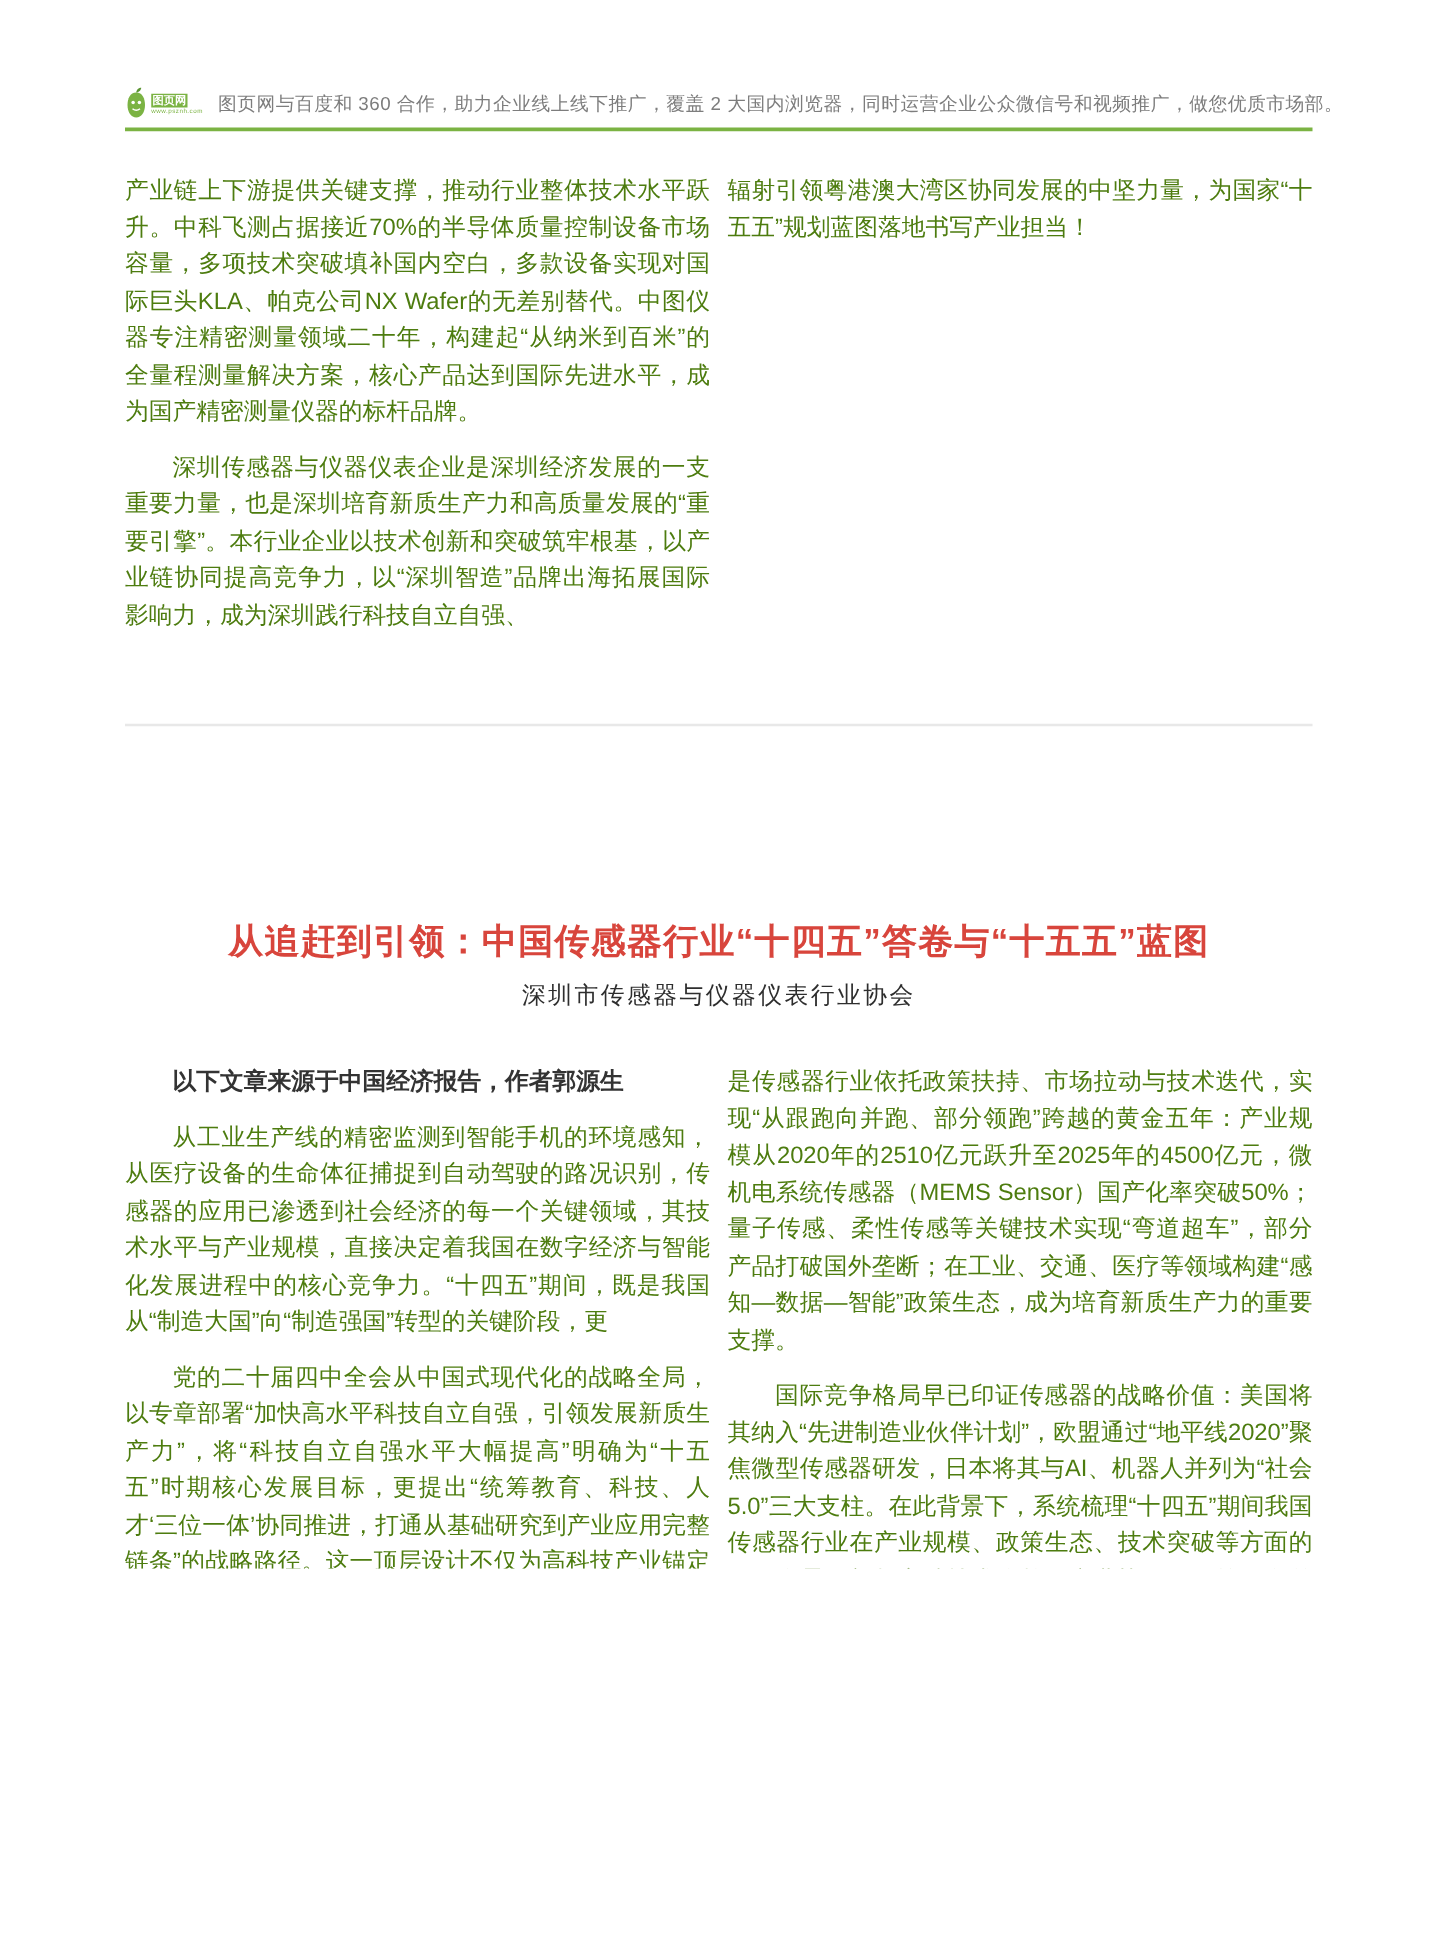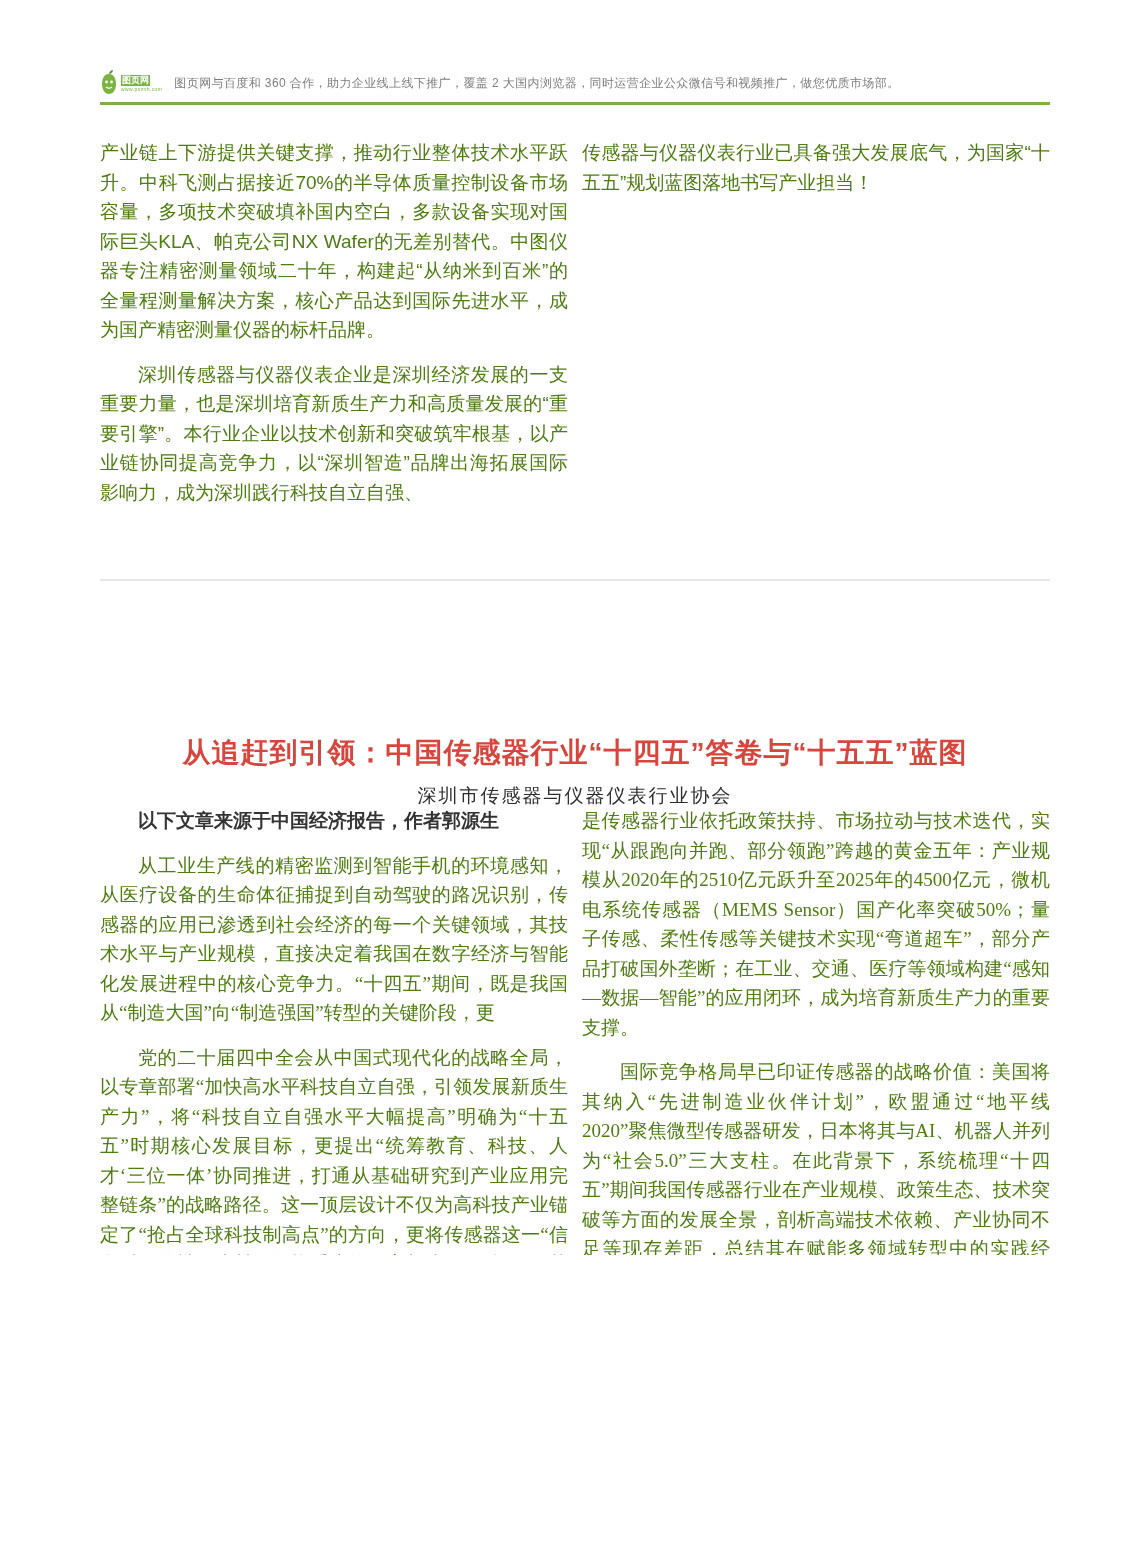--- a/index.html
+++ b/index.html
@@ -28,39 +28,39 @@
   .logo-mark { width: 18px; height: 26px; }
   .logo-right { display: flex; flex-direction: column; line-height: 1; }
   .logo-name { display: flex; gap: 1px; }
   .logo-name span {
     background: #7bb343; color: #ffffff;
     font-size: 9px; font-weight: bold;
     padding: 1px 1px; display: inline-block;
   }
   .logo-url { font-size: 5px; color: #7bb343; margin-top: 1px; letter-spacing: 0.4px; }
   .masthead-tagline {
-    font-size: 12px; color: #7d7d7d; letter-spacing: 0.4px;
+    font-size: 15px; color: #7d7d7d; letter-spacing: 0.4px;
     white-space: nowrap;
     text-align: right;
   }
 
   
   .cols { position: absolute; left: 100px; width: 950px; display: flex; gap: 14px; }
   .col { width: 468px; }
   .col p {
     margin: 0 0 15px 0;
     font-size: 19px;
     line-height: 29.5px;
     color: #4d7c0f;
     text-align: justify;
   }
   .col p.indent { text-indent: 2em; }
   .col p.bold { font-weight: bold; color: #333333; }
   .top-cols { top: 138px; }
-  .lower-cols { top: 806px; font-family: Liberation Serif, serif; }
+  .lower-cols { top: 851px; }
 
   
   .divider {
     position: absolute;
     top: 579px; left: 100px;
     width: 950px; height: 0;
     border-top: 2px solid #e8e8e8;
   }
 
   
@@ -124,37 +124,37 @@
     </div>
     <div class="masthead-tagline">图页网与百度和 360 合作，助力企业线上线下推广，覆盖 2 大国内浏览器，同时运营企业公众微信号和视频推广，做您优质市场部。</div>
   </div>
 
   <div class="cols top-cols">
     <div class="col">
       <p>产业链上下游提供关键支撑，推动行业整体技术水平跃升。中科飞测占据接近70%的半导体质量控制设备市场容量，多项技术突破填补国内空白，多款设备实现对国际巨头KLA、帕克公司NX Wafer的无差别替代。中图仪器专注精密测量领域二十年，构建起“从纳米到百米”的全量程测量解决方案，核心产品达到国际先进水平，成为国产精密测量仪器的标杆品牌。</p>
       <p class="indent">深圳传感器与仪器仪表企业是深圳经济发展的一支重要力量，也是深圳培育新质生产力和高质量发展的“重要引擎”。本行业企业以技术创新和突破筑牢根基，以产业链协同提高竞争力，以“深圳智造”品牌出海拓展国际影响力，成为深圳践行科技自立自强、</p>
     </div>
     <div class="col">
-      <p>传感器与仪器仪表行业已具备强大发展底气，为国家“十五五”规划蓝图落地书写产业担当！</p>
+      <p>辐射引领粤港澳大湾区协同发展的中坚力量，为国家“十五五”规划蓝图落地书写产业担当！</p>
     </div>
   </div>
 
   <div class="divider"></div>
 
   <h1 class="article-title" style="margin:0;">从追赶到引领：中国传感器行业“十四五”答卷与“十五五”蓝图</h1>
   <div class="byline">深圳市传感器与仪器仪表行业协会</div>
 
   <div class="cols lower-cols">
     <div class="col">
       <p class="indent bold">以下文章来源于中国经济报告，作者郭源生</p>
       <p class="indent">从工业生产线的精密监测到智能手机的环境感知，从医疗设备的生命体征捕捉到自动驾驶的路况识别，传感器的应用已渗透到社会经济的每一个关键领域，其技术水平与产业规模，直接决定着我国在数字经济与智能化发展进程中的核心竞争力。“十四五”期间，既是我国从“制造大国”向“制造强国”转型的关键阶段，更</p>
       <p class="indent">党的二十届四中全会从中国式现代化的战略全局，以专章部署“加快高水平科技自立自强，引领发展新质生产力”，将“科技自立自强水平大幅提高”明确为“十五五”时期核心发展目标，更提出“统筹教育、科技、人才‘三位一体’协同推进，打通从基础研究到产业应用完整链条”的战略路径。这一顶层设计不仅为高科技产业锚定了“抢占全球科技制高点”的方向，更将传感器这一“信息时代的神经末梢”“智能系统的五官与皮肤”，推向了落实国家战略、筑牢高质量发展技术根基的关键位置——作为连接物理世界与数字世界的核心枢纽，传感器的技术突破与产业升级，正是二十届四中全会“关键核心技术攻关”“科技创新与产业创新深度融合”部署在实体经济领域的具象实践。</p>
     </div>
     <div class="col">
-      <p>是传感器行业依托政策扶持、市场拉动与技术迭代，实现“从跟跑向并跑、部分领跑”跨越的黄金五年：产业规模从2020年的2510亿元跃升至2025年的4500亿元，微机电系统传感器（MEMS Sensor）国产化率突破50%；量子传感、柔性传感等关键技术实现“弯道超车”，部分产品打破国外垄断；在工业、交通、医疗等领域构建“感知—数据—智能”的应用闭环，成为培育新质生产力的重要支撑。</p>
+      <p>是传感器行业依托政策扶持、市场拉动与技术迭代，实现“从跟跑向并跑、部分领跑”跨越的黄金五年：产业规模从2020年的2510亿元跃升至2025年的4500亿元，微机电系统传感器（MEMS Sensor）国产化率突破50%；量子传感、柔性传感等关键技术实现“弯道超车”，部分产品打破国外垄断；在工业、交通、医疗等领域构建“感知—数据—智能”政策生态，成为培育新质生产力的重要支撑。</p>
       <p class="indent">国际竞争格局早已印证传感器的战略价值：美国将其纳入“先进制造业伙伴计划”，欧盟通过“地平线2020”聚焦微型传感器研发，日本将其与AI、机器人并列为“社会5.0”三大支柱。在此背景下，系统梳理“十四五”期间我国传感器行业在产业规模、政策生态、技术突破等方面的发展全景，剖析高端技术依赖、产业协同不足等现存差距，总结其在赋能多领域转型中的实践经验，并进一步展望“十五五”期间聚焦电力、医疗、低空经济等八大领域的发展路径，不仅是传感器行业自身高质量发展的必然要求，更是落实“培育新质生产力、筑牢现代化产业体系”国家战略的关键举措，对推动我国数字经济高质量发展、抢占全球科技竞争制高点具有重要意义。</p>
     </div>
   </div>
 
   <div class="footer">
     <div class="footer-left">
       <span class="page-number">34</span>
       <span class="journal-name">仪表与测量控制</span>
     </div>
     <div class="footer-right">

